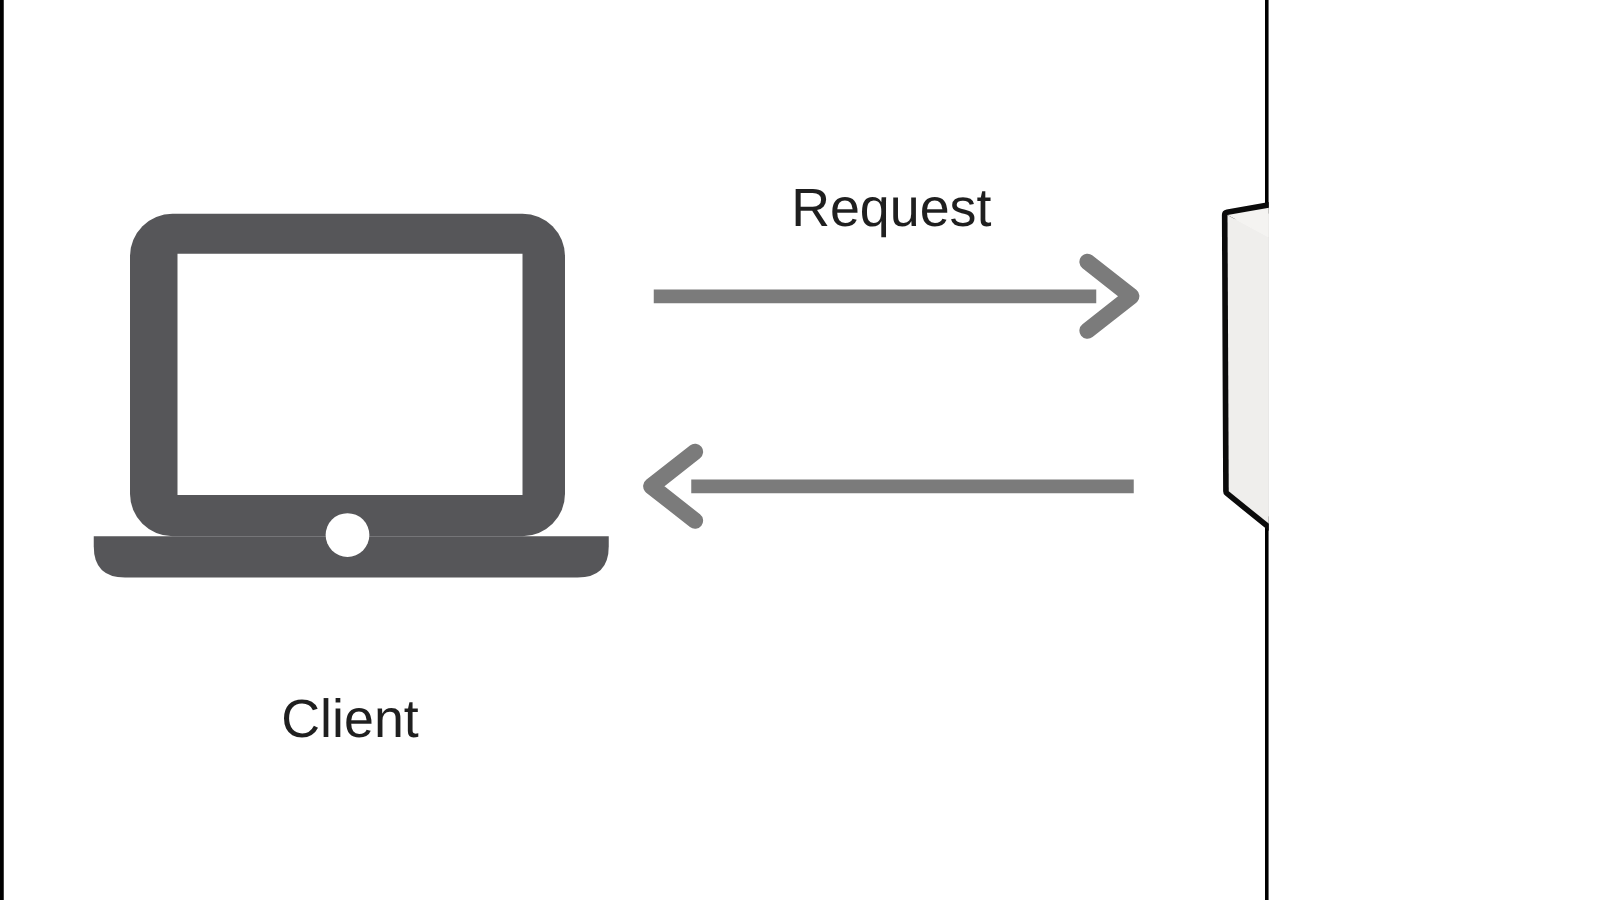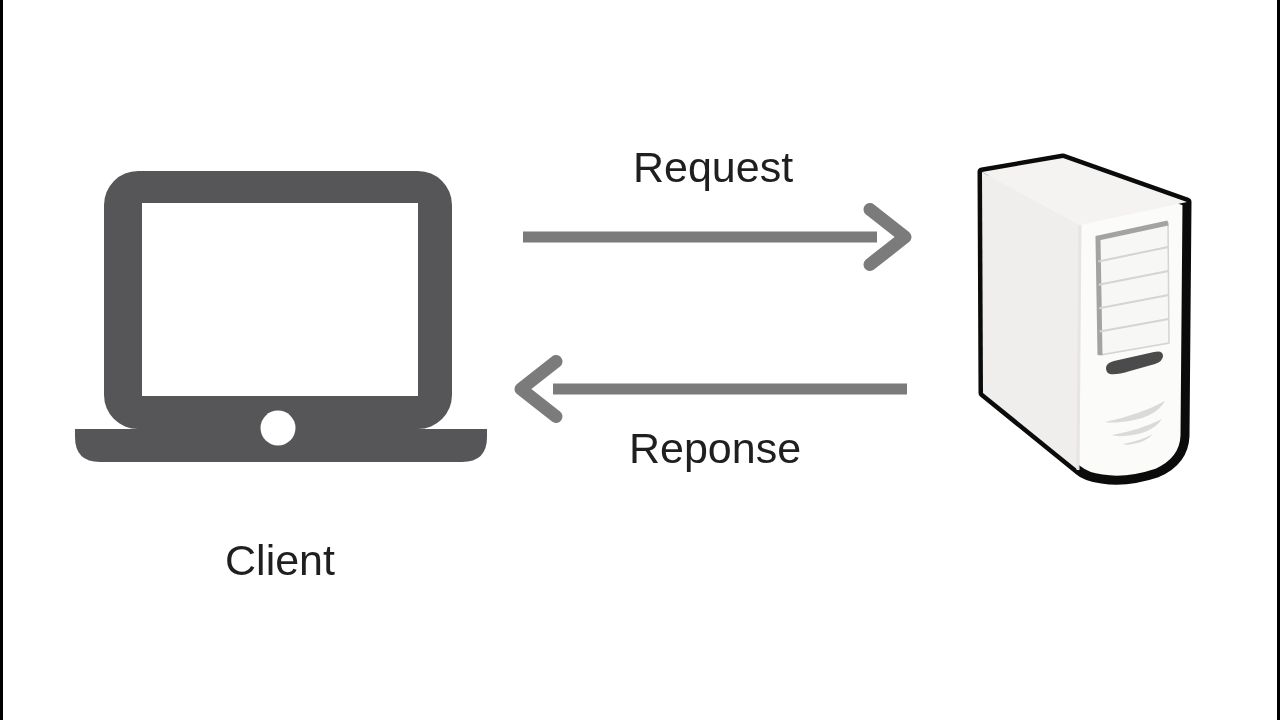--- a/index.html
+++ b/index.html
@@ -2,21 +2,21 @@
 <html style="--background: #ffffff; --edge-bar: #000000; --laptop-gray: #565659; --arrow-gray: #7b7b7b; --text-ink: #1f1f1f; --server-outline: #0b0b0b; --server-front: #fbfbfa; --server-side: #efeeec; --server-top: #f4f3f1; --server-panel-fill: #f7f7f5; --server-panel-border: #a3a3a1; --server-panel-line: #d4d4d2; --server-slot: #4b4b4b; --server-vent: #dbdad8;"><head>
 <meta charset="utf-8">
 <style>
   html, body {
     margin: 0; padding: 0;
     background: #ffffff;
     font-family: "Liberation Sans", "DejaVu Sans", sans-serif;
   }
   .stage {
     position: relative;
-    width: 1280px; height: 720px;
+    width: 1015px; height: 720px;
     background: var(--background, #ffffff);
     overflow: hidden;
   }
   .edge-bar {
     position: absolute; top: 0; width: 3px; height: 720px;
     background: var(--edge-bar, #000000);
   }
   .edge-bar.left  { left: 0; }
   .edge-bar.right { right: 0; }
 
@@ -77,16 +77,15 @@
     <path d="M 134.4 118.4 L 204.2 104 M 134.8 141.8 L 204.4 128 M 135.2 165.2 L 204.6 152 M 135.6 188.6 L 204.8 176" stroke="var(--server-panel-line)" stroke-width="2" fill="none"></path>
 
     <path d="M 146 231 Q 142 230 142 225 Q 142 220 150 218 L 190 209 Q 199 207 199 213 Q 199 218 191 221 L 166 228 Q 153 232 146 231 Z" fill="var(--server-slot)"></path>
 
     <path d="M 141 279 Q 175 272 201 258 Q 191 276 157 279 Q 146 280 141 279 Z" fill="var(--server-vent)"></path>
     <path d="M 148 292 Q 176 287 198 276 Q 188 291 160 293 Q 151 293.5 148 292 Z" fill="var(--server-vent)"></path>
     <path d="M 159 301 Q 176 298 189 291 Q 181 300 166 301.5 Q 161 302 159 301 Z" fill="var(--server-vent)"></path>
   </svg>
 
   <div class="edge-label" style="left:713px; top:167px;">Request</div>
-  <div class="edge-label" style="left:715px; top:448px;">Reponse</div>
-  <div class="node-label" style="left:280px; top:560px;">Client</div>
+  <div class="node-label" style="left:280px; top:576px;">Client</div>
 
 </div>
 
 </body></html>

